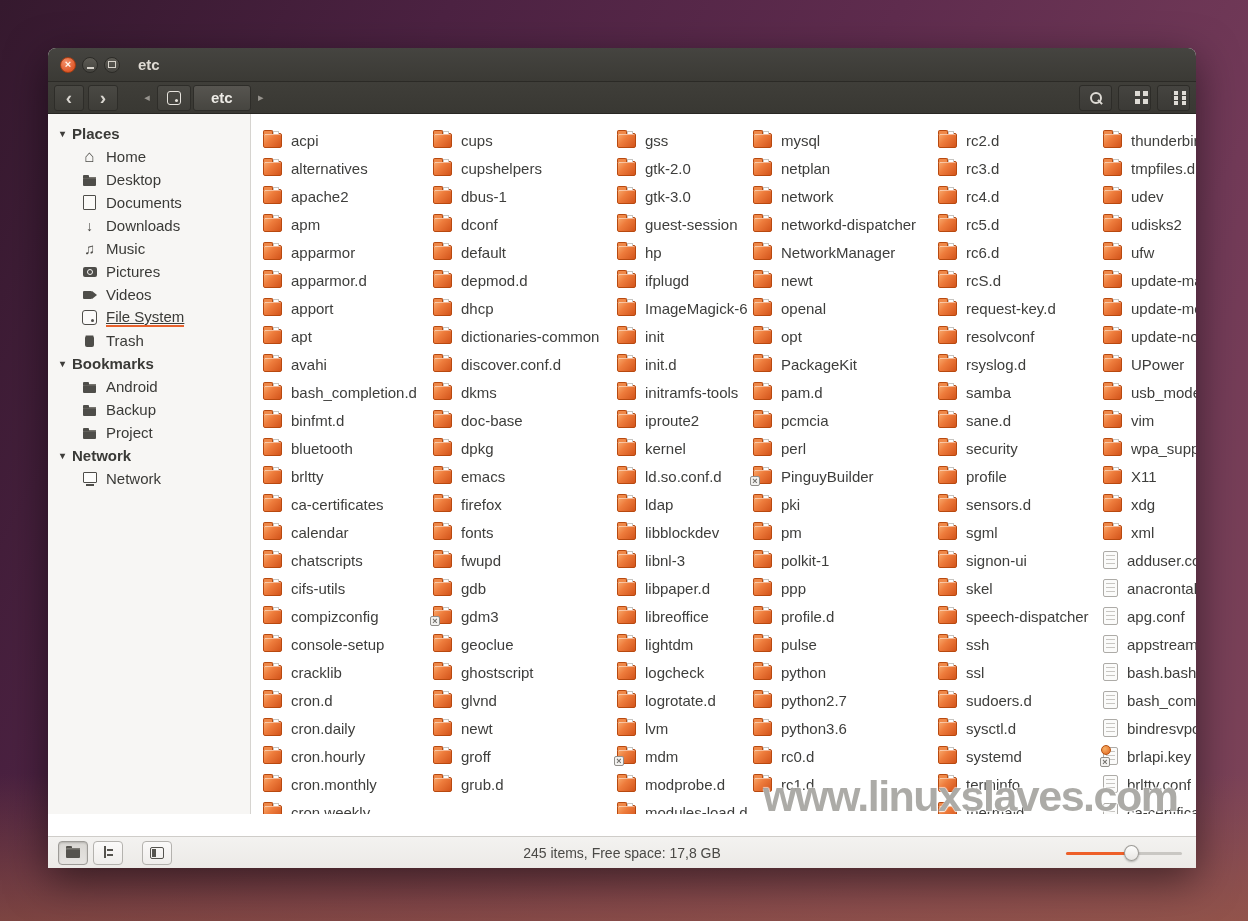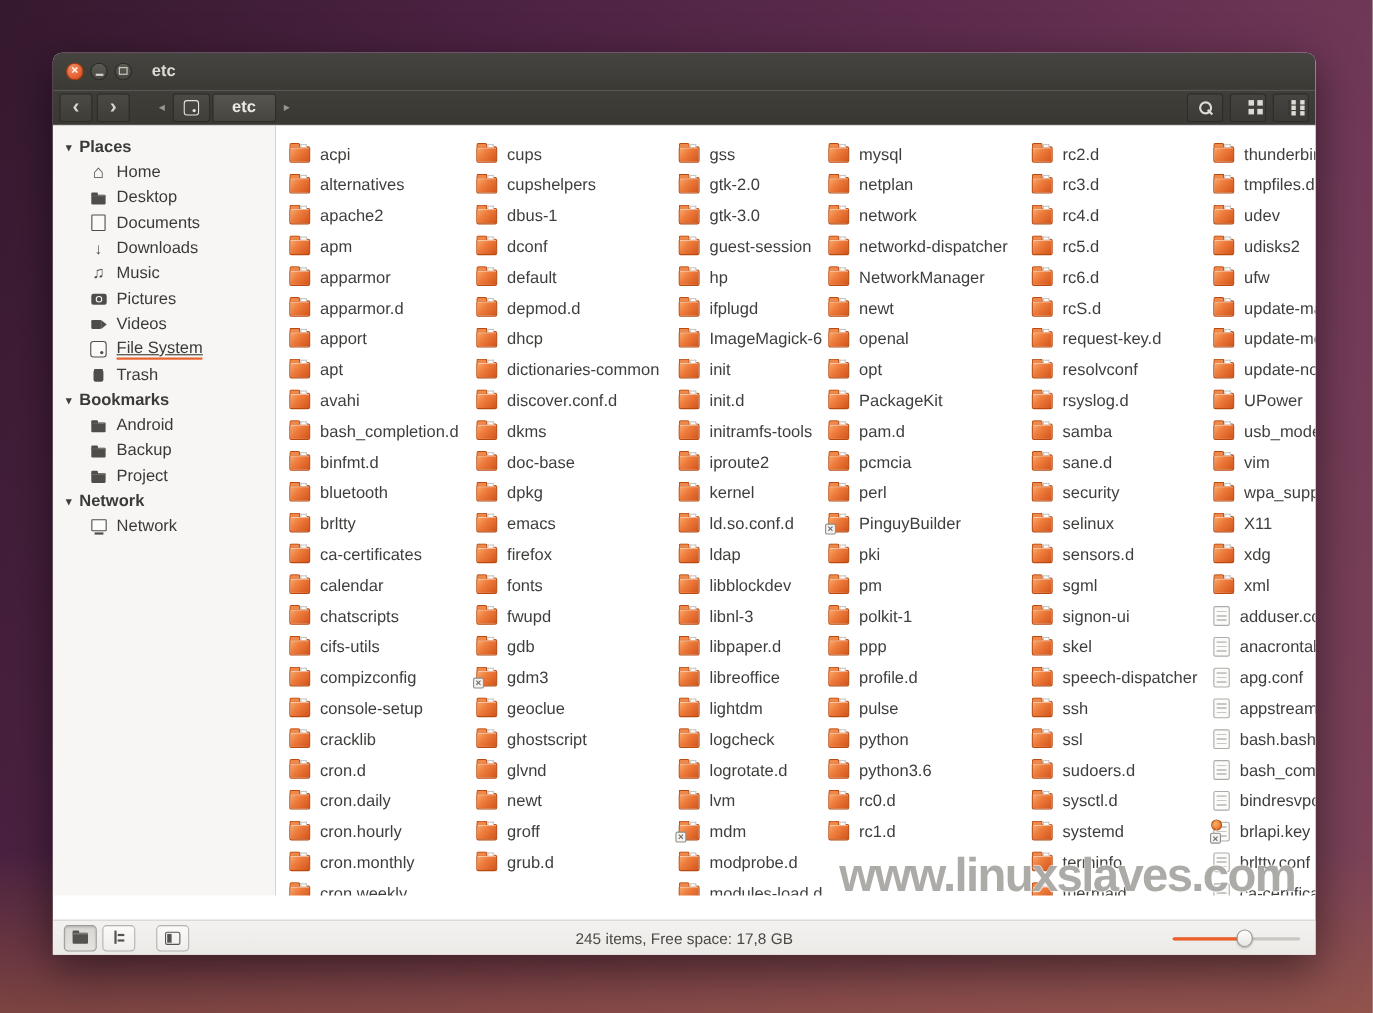--- a/index.html
+++ b/index.html
@@ -666,20 +666,24 @@
             <div class="fitem">
               <span class="fic fi-folder"></span>
               <span class="flabel">pulse</span>
             </div>
             <div class="fitem">
               <span class="fic fi-folder"></span>
               <span class="flabel">python</span>
             </div>
             <div class="fitem">
               <span class="fic fi-folder"></span>
+              <span class="flabel">python2.7</span>
+            </div>
+            <div class="fitem">
+              <span class="fic fi-folder"></span>
               <span class="flabel">python3.6</span>
             </div>
             <div class="fitem">
               <span class="fic fi-folder"></span>
               <span class="flabel">rc0.d</span>
             </div>
             <div class="fitem">
               <span class="fic fi-folder"></span>
               <span class="flabel">rc1.d</span>
             </div>
@@ -728,21 +732,21 @@
             <div class="fitem">
               <span class="fic fi-folder"></span>
               <span class="flabel">sane.d</span>
             </div>
             <div class="fitem">
               <span class="fic fi-folder"></span>
               <span class="flabel">security</span>
             </div>
             <div class="fitem">
               <span class="fic fi-folder"></span>
-              <span class="flabel">selinux</span>
+              <span class="flabel">profile</span>
             </div>
             <div class="fitem">
               <span class="fic fi-folder"></span>
               <span class="flabel">sensors.d</span>
             </div>
             <div class="fitem">
               <span class="fic fi-folder"></span>
               <span class="flabel">sgml</span>
             </div>
             <div class="fitem">

